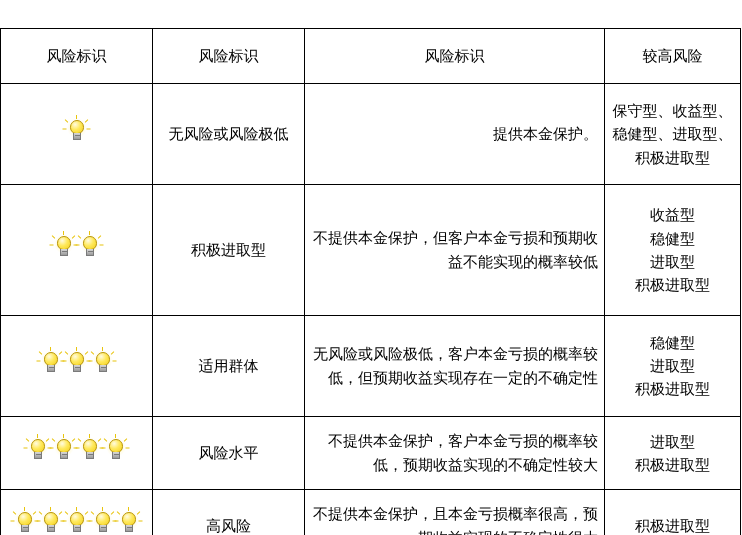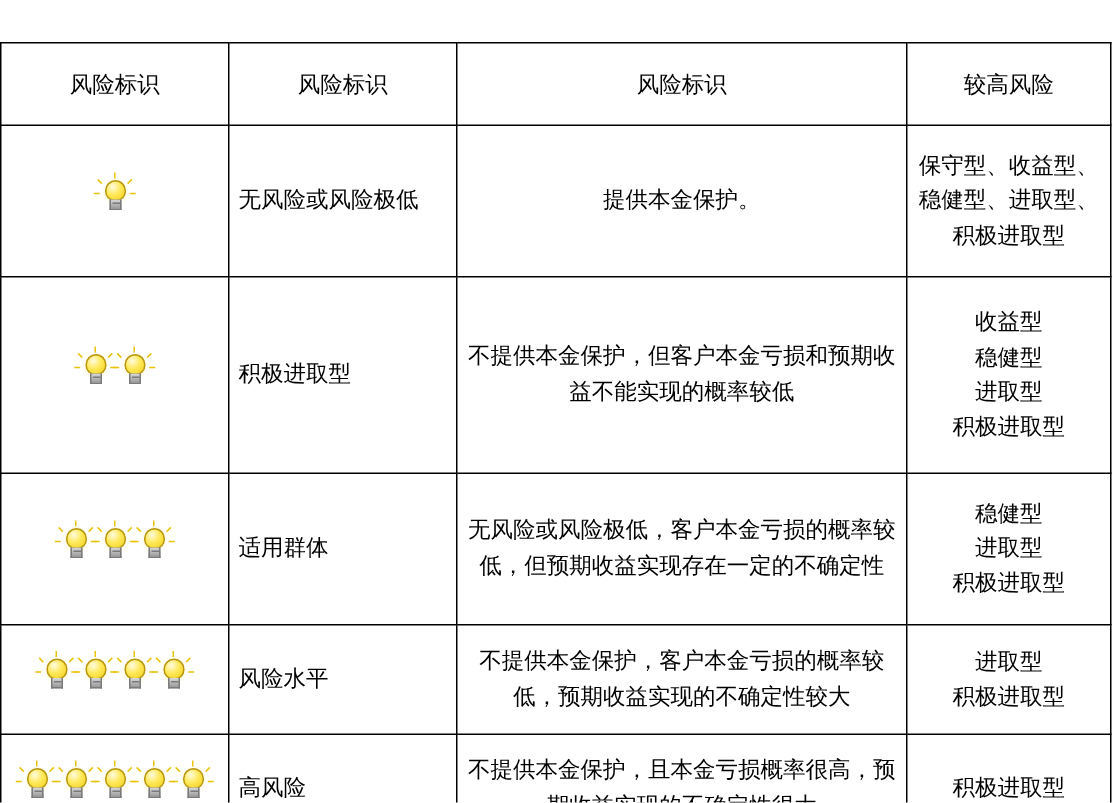--- a/index.html
+++ b/index.html
@@ -31,24 +31,25 @@
   .col-level  { width: 152px; }
   .col-desc   { width: 300px; }
   .col-target { width: 136px; }
 
   thead td {
     text-align: center;
     font-size: 16px;
     height: 46px;
   }
   .cell-center {
+    text-align: center;
     line-height: 1.5;
   }
   .cell-desc {
-    text-align: center;
+    text-align: right;
     line-height: 1.6;
     font-size: 15px;
   }
   .cell-target {
     text-align: center;
     line-height: 1.55;
     font-size: 15px;
   }
   .bulbs {
     text-align: center;

